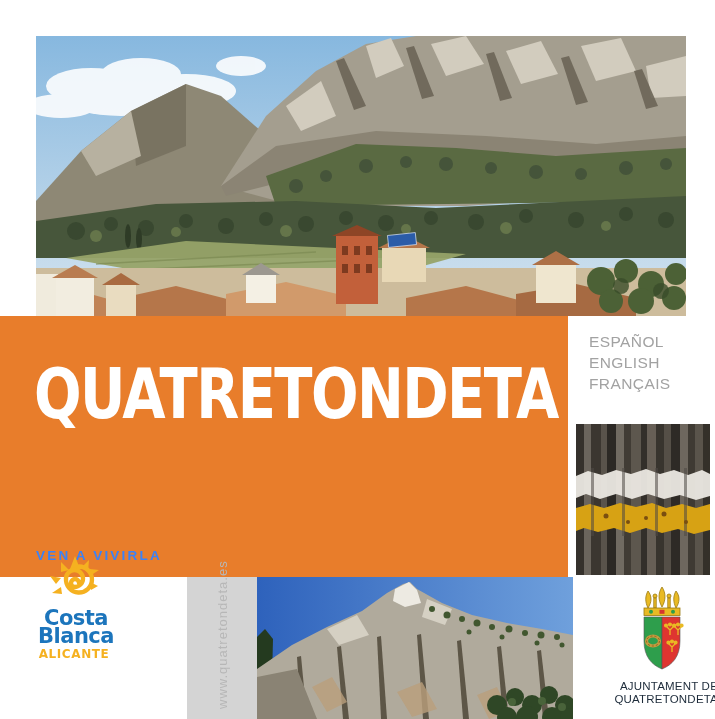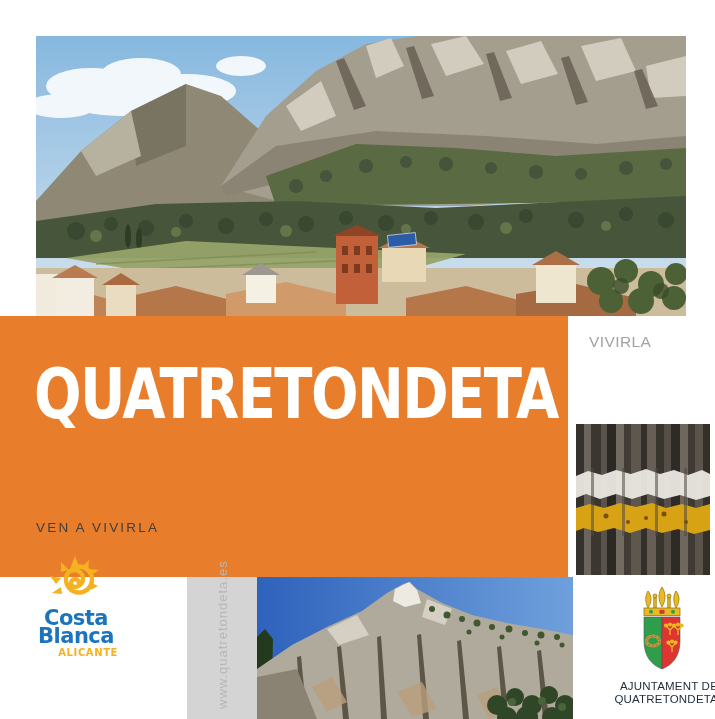--- a/index.html
+++ b/index.html
@@ -15,22 +15,22 @@
   
   .orange-band{left:0;top:316px;width:568px;height:261px;background:#E87D2B;}
   .page-title{
     position:absolute;left:34px;top:312px;
     font-family:"DejaVu Sans","Liberation Sans",sans-serif;
     font-weight:bold;font-size:70px;line-height:1;color:#ffffff;
     letter-spacing:-2px;transform:scaleX(0.80);transform-origin:left top;
     white-space:nowrap;
   }
   .tagline{
-    position:absolute;left:36px;top:520px;color:#404040;
-    font-size:13.5px;font-weight:normal;letter-spacing:2.2px;white-space:nowrap;
+    position:absolute;left:36px;top:548px;color:#3b82f6;
+    font-size:13.5px;font-weight:bold;letter-spacing:2.2px;white-space:nowrap;
   }
   
   .lang-panel{left:589px;top:331px;width:120px;}
   .lang-item{font-size:15.5px;line-height:21px;color:#A2A2A2;letter-spacing:0.4px;}
   
   .bark-photo{left:576px;top:424px;width:134px;height:151px;overflow:hidden;}
   .bark-photo svg{display:block;width:100%;height:100%;}
   
   .gray-strip{left:187px;top:577px;width:70px;height:142px;background:#D4D4D4;}
   .site-url{
@@ -45,22 +45,22 @@
   
   .cb-logo{left:30px;top:556px;width:92px;text-align:center;}
   .cb-sun{display:block;margin:0 auto 1px auto;}
   .cb-line1,.cb-line2{
     font-family:"DejaVu Sans","Liberation Sans",sans-serif;
     font-weight:bold;color:#1C75BC;font-size:21px;line-height:18px;
     letter-spacing:-0.5px;
   }
   .cb-line3{
     font-family:"DejaVu Sans","Liberation Sans",sans-serif;
-    font-weight:bold;color:#F5B120;font-size:10px;letter-spacing:0.6px;
-    text-align:right;padding-right:4px;margin-top:2px;
+    font-weight:bold;color:#F5B120;font-size:12px;letter-spacing:0.6px;
+    padding-right:4px;margin-top:2px;
   }
   
   .ajuntament{left:606px;top:584px;width:112px;text-align:right;}
   .coa{display:block;margin:0 auto;}
   .aj-text{font-size:11.5px;line-height:13px;color:#1D2B3A;letter-spacing:0.2px;margin-top:4px;}
 </style>
 </head>
 <body>
 
 <div class="page">
@@ -188,21 +188,23 @@
           <circle cx="625" cy="255" r="8"></circle>
       </g>
     </svg>
   </div>
 
   <div class="abs orange-band"></div>
   <h1 class="page-title">QUATRETONDETA</h1>
   <div class="tagline">VEN A VIVIRLA</div>
 
   <div class="abs lang-panel">
-    <div class="lang-item">VIVIRLA</div>
+    <div class="lang-item">ESPAÑOL</div>
+    <div class="lang-item">ENGLISH</div>
+    <div class="lang-item">FRANÇAIS</div>
   </div>
 
   <div class="abs bark-photo">
     <svg viewBox="0 0 134 151" preserveAspectRatio="none">
       <rect width="134" height="151" fill="#4E4944"></rect>
       <g>
         <rect x="0" width="8" height="151" fill="#35312C"></rect>
           <rect x="8" width="7" height="151" fill="#6B655D"></rect>
         <rect x="15" width="10" height="151" fill="#3B3630"></rect>
           <rect x="25" width="6" height="151" fill="#59534B"></rect>

